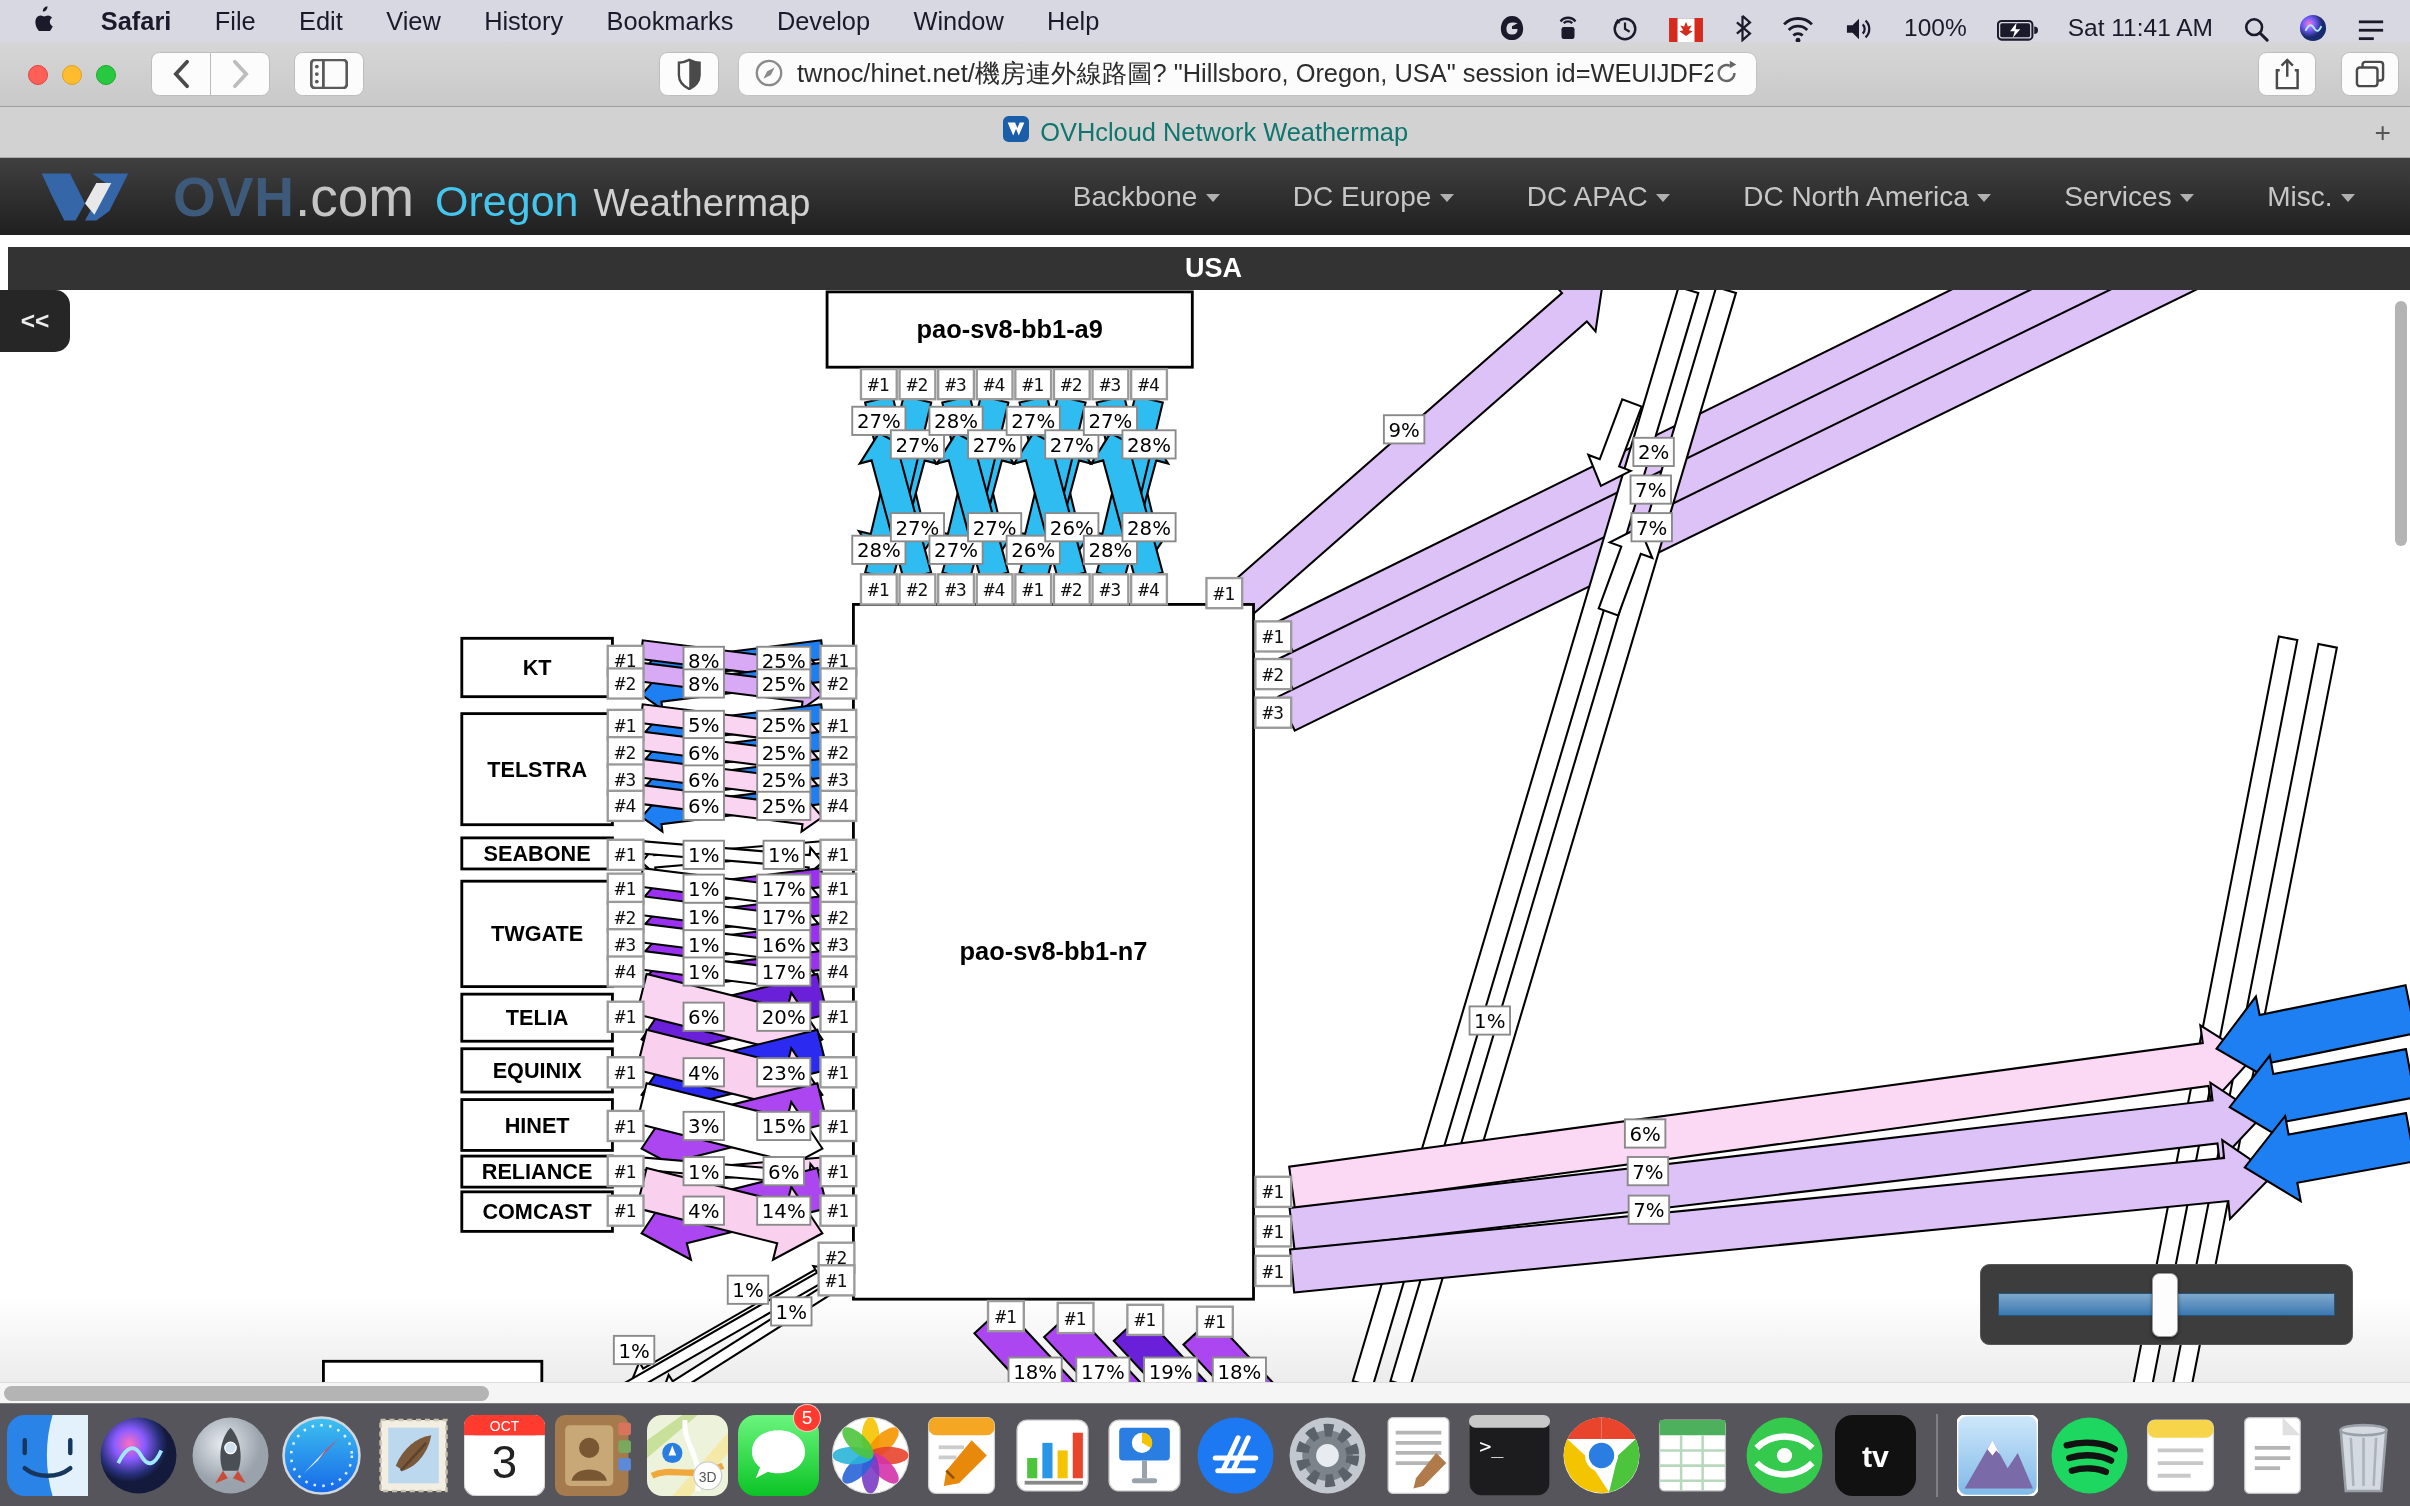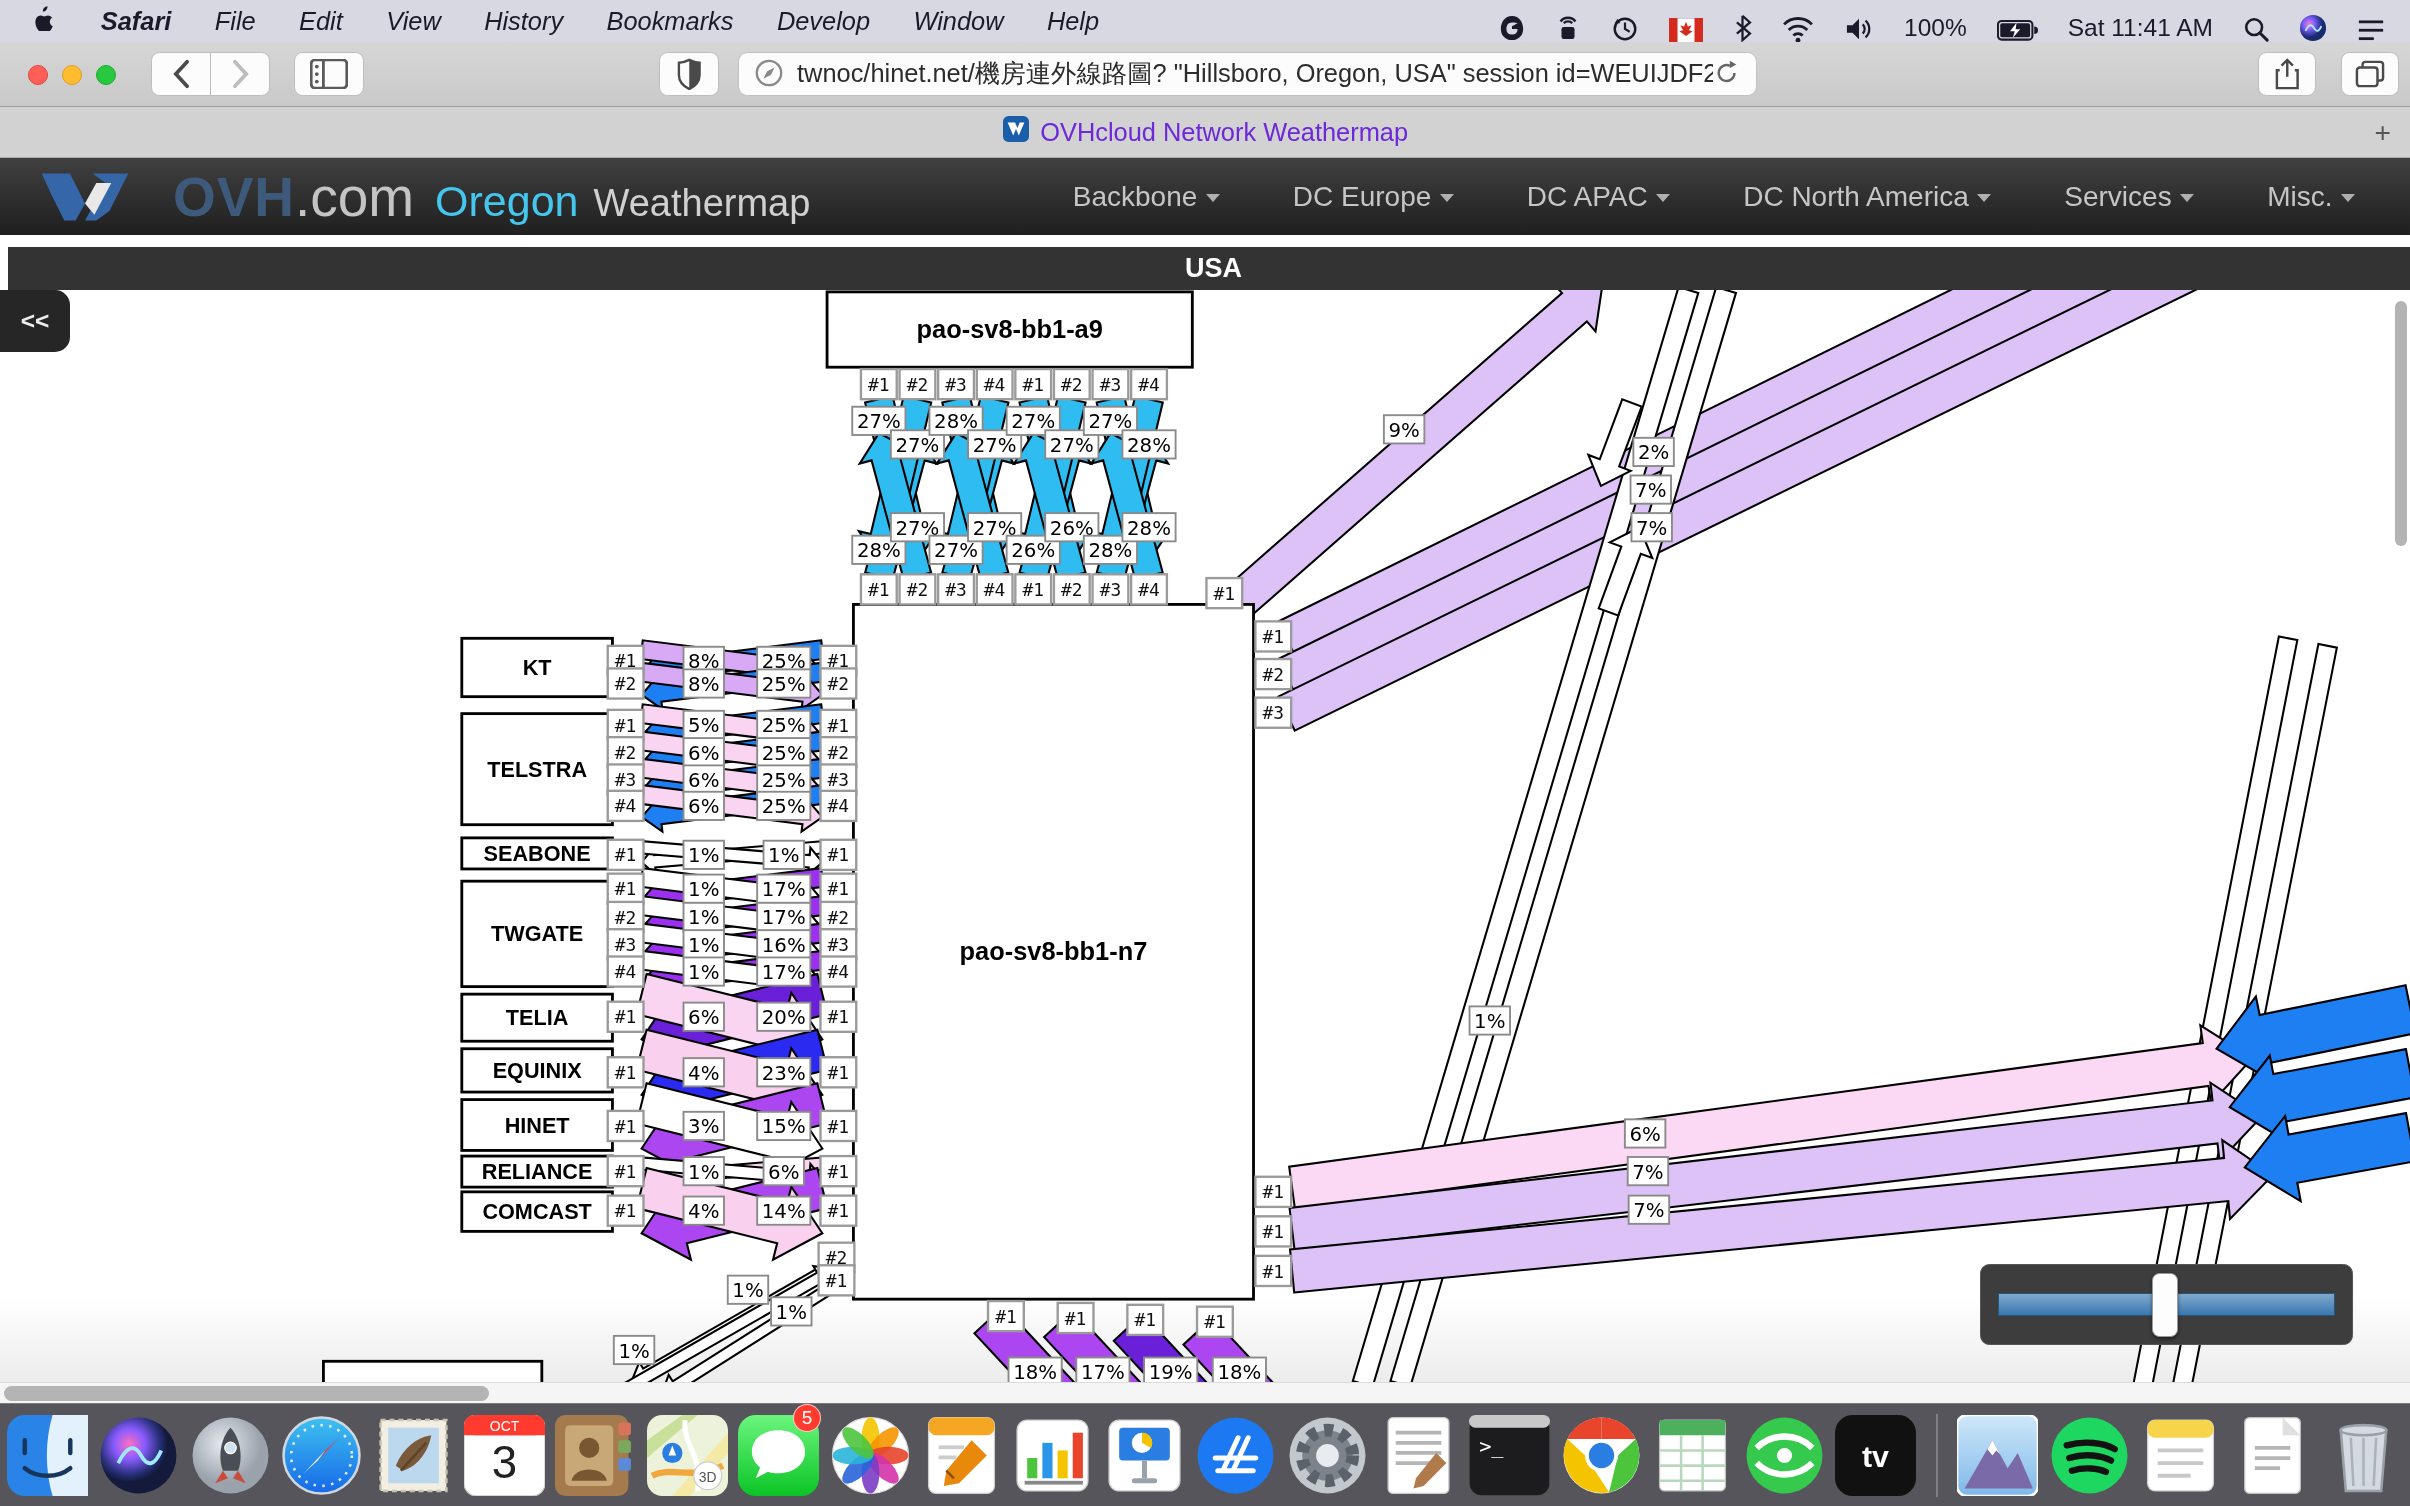--- a/index.html
+++ b/index.html
@@ -3,21 +3,21 @@
 <meta charset="utf-8">
 <style>
   * { margin:0; padding:0; box-sizing:border-box; }
   html,body { width:2411px; height:1507px; overflow:hidden; background:#000; }
   body { font-family:"Liberation Sans", sans-serif; position:relative; }
   #screen { position:absolute; inset:0; width:2411px; height:1507px; background:#fff; }
 
   
   #menubar { position:absolute; left:0; top:0; width:2411px; height:42px;
     background:#d8d8e2; color:#1a1a2b; display:flex; align-items:center; font-size:25.4px; }
-  #menu-left { display:flex; align-items:center; height:100%;font-style:italic; }
+  #menu-left { display:flex; align-items:center; height:100%; }
   .mb-item { padding:0 21.7px; height:100%; display:flex; align-items:center; cursor:default; }
   .mb-item.bold { font-weight:bold; }
   #apple-menu { padding:0 24.5px 0 32px; height:100%; display:flex; align-items:center; }
   #menu-right { margin-left:auto; display:flex; align-items:flex-end; gap:30px; padding-right:26px; height:100%; }
   .st-ico { display:flex; align-items:center; }
   .st-txt { font-size:24.5px; }
 
   
   #toolbar { position:absolute; left:0; top:42px; width:2411px; height:65px;
     background:linear-gradient(#d6d6d6,#c9c9c9); border-bottom:0.9px solid #9e9e9e; }
@@ -33,21 +33,21 @@
   #btn-shield{ left:659px; width:60px; }
   #btn-share{ left:2258px; width:58px; }
   #btn-tabs{ left:2341px; width:58px; }
   #urlbar { position:absolute; left:738px; top:10.4px; width:1019px; height:44px; background:#fcfcfc;
     border:0.9px solid #c2c2c2; border-radius:9.4px; display:flex; align-items:center; padding:0 15px; }
   #url-text { font-size:25.4px; color:#2c2c2c; margin-left:13px; white-space:nowrap; overflow:hidden; flex:1; }
 
   
   #tabbar { position:absolute; left:0; top:107px; width:2411px; height:51px; background:#d2d2d2;
     border-bottom:0.9px solid #ababab; display:flex; align-items:center; justify-content:center; }
-  #tab-title { display:flex; align-items:center; gap:11.3px; font-size:25.4px; color:#6d28d9; }
+  #tab-title { display:flex; align-items:center; gap:11.3px; font-size:25.4px; color:#0f766e; }
   #newtab { position:absolute; right:9.4px; top:7.5px; width:38px; height:36px; font-size:28px; color:#555;
     display:flex; align-items:center; justify-content:center; }
 
   
   #sitenav { position:absolute; left:0; top:158px; width:2411px; height:77px;
     background:linear-gradient(#404040,#1f1f1f); display:flex; align-items:center; }
   #brand { display:flex; align-items:baseline; margin-left:41px; }
   #brand-ovh { font-size:55px; font-weight:bold; color:#3d5a7a; letter-spacing:0.9px;}
   #brand-com { font-size:55px; color:#c4c4c4; font-weight:300;}
   #brand-net { font-size:43px; color:#45c6ee; margin-left:21px; font-weight:500;}

